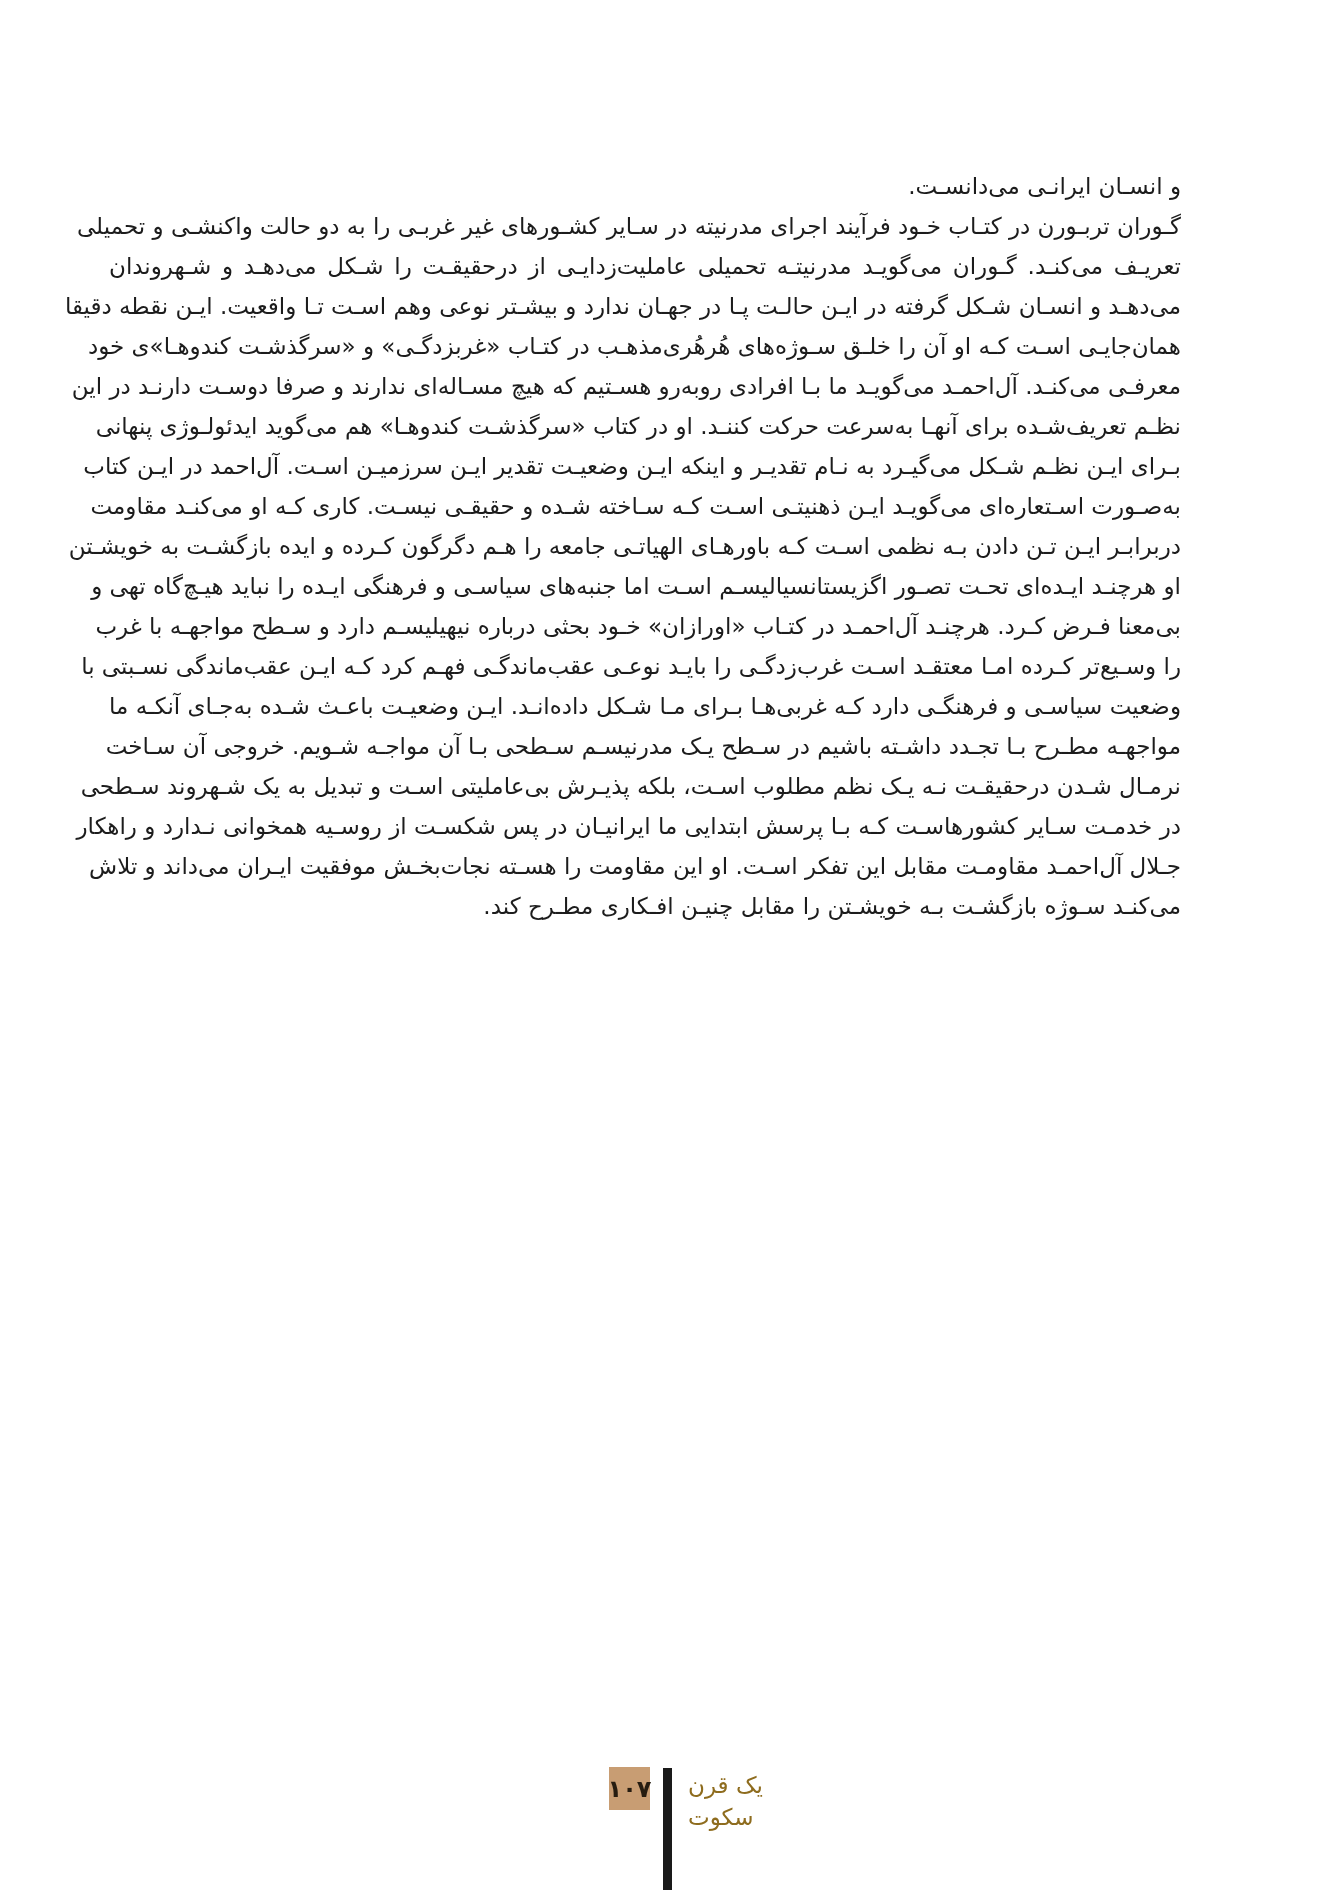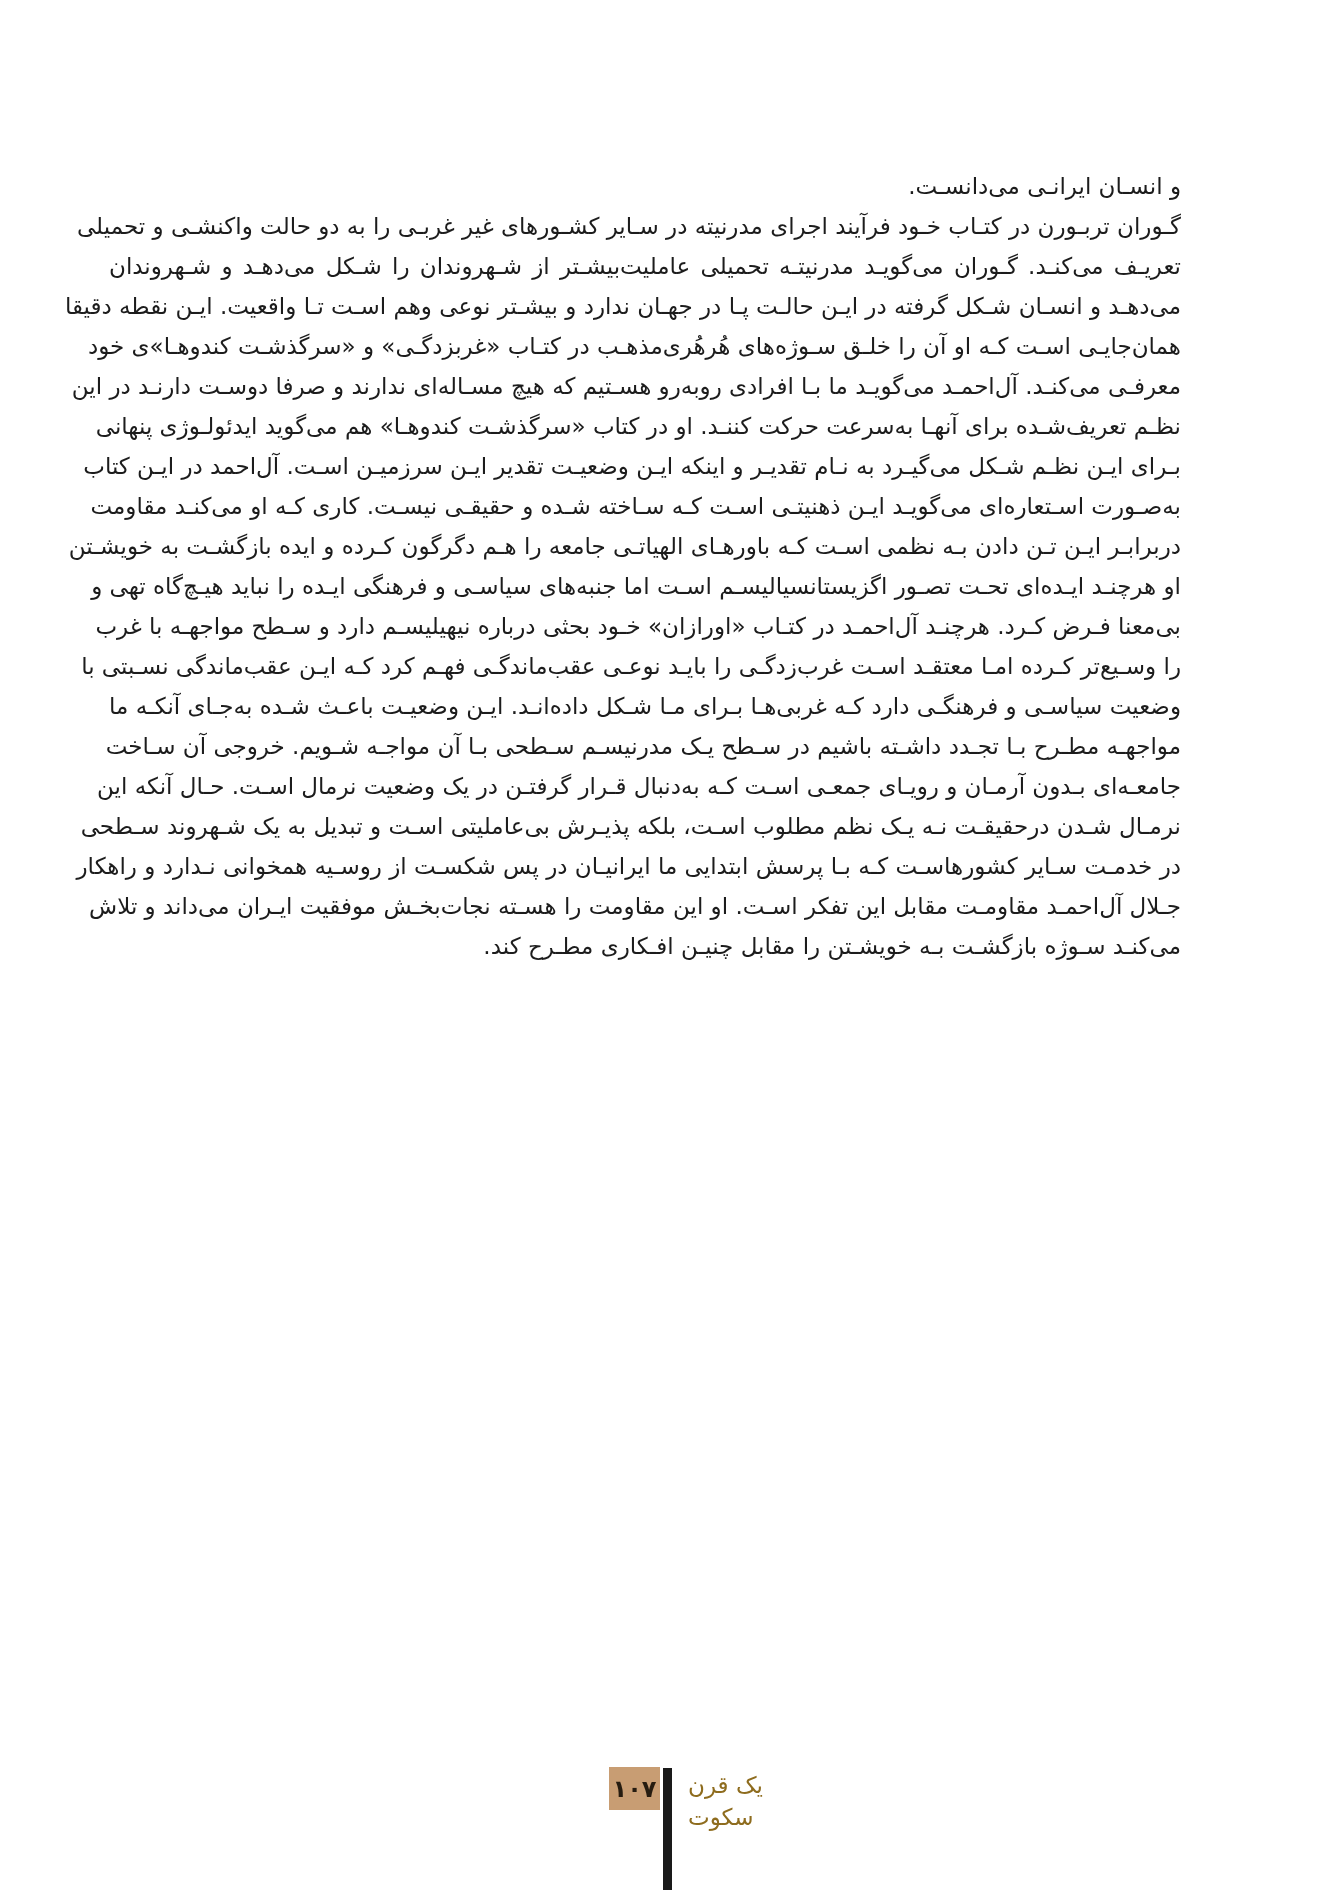--- a/index.html
+++ b/index.html
@@ -43,21 +43,21 @@
     position: absolute;
     left: 0;
     top: 1751px;
     width: 100%;
     height: 139px;
   }
   .page-number-badge {
     position: absolute;
     left: 609px;
     top: 0;
-    width: 51px;
+    width: 41px;
     height: 43px;
     display: flex;
     align-items: center;
     justify-content: center;
     font-size: 24px;
     font-weight: bold;
     direction: rtl;
   }
   .footer-divider {
     position: absolute;
@@ -82,34 +82,33 @@
   }
 </style>
 </head>
 <body>
 
 <main class="page">
 
   <article class="body-text" style="color: rgb(28, 28, 28);">
       <div class="line last">و انسـان ایرانـی می‌دانسـت.</div>
       <div class="line">گـوران تربـورن در کتـاب خـود فرآیند اجرای مدرنیته در سـایر کشـورهای غیر غربـی را به دو حالت واکنشـی و تحمیلی</div>
-      <div class="line">تعریـف می‌کنـد. گـوران می‌گویـد مدرنیتـه تحمیلی عاملیت‌بیشـتر از شـهروندان را شـکل می‌دهـد و شـهروندان</div>
+      <div class="line">تعریـف می‌کنـد. گـوران می‌گویـد مدرنیتـه تحمیلی عاملیت‌زدایـی از درحقیقـت را شـکل می‌دهـد و شـهروندان</div>
       <div class="line">می‌دهـد و انسـان شـکل گرفته در ایـن حالـت پـا در جهـان ندارد و بیشـتر نوعی وهم اسـت تـا واقعیت. ایـن نقطه دقیقا</div>
       <div class="line">همان‌جایـی اسـت کـه او آن را خلـق سـوژه‌های هُرهُری‌مذهـب در کتـاب «غربزدگـی» و «سرگذشـت کندوهـا»ی خود</div>
       <div class="line">معرفـی می‌کنـد. آل‌احمـد می‌گویـد ما بـا افرادی روبه‌رو هسـتیم که هیچ مسـاله‌ای ندارند و صرفا دوسـت دارنـد در این</div>
       <div class="line">نظـم تعریف‌شـده برای آنهـا به‌سرعت حرکت کننـد. او در کتاب «سرگذشـت کندوهـا» هم می‌گوید ایدئولـوژی پنهانی</div>
       <div class="line">بـرای ایـن نظـم شـکل می‌گیـرد به نـام تقدیـر و اینکه ایـن وضعیـت تقدیر ایـن سرزمیـن اسـت. آل‌احمد در ایـن کتاب</div>
       <div class="line">به‌صـورت اسـتعاره‌ای می‌گویـد ایـن ذهنیتـی اسـت کـه سـاخته شـده و حقیقـی نیسـت. کاری کـه او می‌کنـد مقاومت</div>
       <div class="line">دربرابـر ایـن تـن دادن بـه نظمی اسـت کـه باورهـای الهیاتـی جامعه را هـم دگرگون کـرده و ایده بازگشـت به خویشـتن</div>
       <div class="line">او هرچنـد ایـده‌ای تحـت تصـور اگزیستانسیالیسـم اسـت اما جنبه‌های سیاسـی و فرهنگی ایـده را نباید هیـچ‌گاه تهی و</div>
       <div class="line">بی‌معنا فـرض کـرد. هرچنـد آل‌احمـد در کتـاب «اورازان» خـود بحثی درباره نیهیلیسـم دارد و سـطح مواجهـه با غرب</div>
       <div class="line">را وسـیع‌تر کـرده امـا معتقـد اسـت غرب‌زدگـی را بایـد نوعـی عقب‌ماندگـی فهـم کرد کـه ایـن عقب‌ماندگی نسـبتی با</div>
       <div class="line">وضعیت سیاسـی و فرهنگـی دارد کـه غربی‌هـا بـرای مـا شـکل داده‌انـد. ایـن وضعیـت باعـث شـده به‌جـای آنکـه ما</div>
       <div class="line">مواجهـه مطـرح بـا تجـدد داشـته باشیم در سـطح یـک مدرنیسـم سـطحی بـا آن مواجـه شـویم. خروجی آن سـاخت</div>
-      <div class="line">جامعـه‌ای بـدون آرمـان و رویـای جمعـی اسـت کـه به‌دنبال قـرار گرفتـن در یک وضعیت نرمال اسـت. حـال آنکه این</div>
       <div class="line">نرمـال شـدن درحقیقـت نـه یـک نظم مطلوب اسـت، بلکه پذیـرش بی‌عاملیتی اسـت و تبدیل به یک شـهروند سـطحی</div>
       <div class="line">در خدمـت سـایر کشورهاسـت کـه بـا پرسش ابتدایی ما ایرانیـان در پس شکسـت از روسـیه همخوانی نـدارد و راهکار</div>
       <div class="line">جـلال آل‌احمـد مقاومـت مقابل این تفکر اسـت. او این مقاومت را هسـته نجات‌بخـش موفقیت ایـران می‌داند و تلاش</div>
       <div class="line last">می‌کنـد سـوژه بازگشـت بـه خویشـتن را مقابل چنیـن افـکاری مطـرح کند.</div>
     </article>
 
   <div class="footer">
     <div class="page-number-badge" style="background: rgb(200, 157, 115); color: rgb(38, 28, 16);">۱۰۷</div>
     <div class="footer-divider" style="background: rgb(26, 26, 26);"></div>
     <div class="book-title" style="color: rgb(142, 108, 30);">

